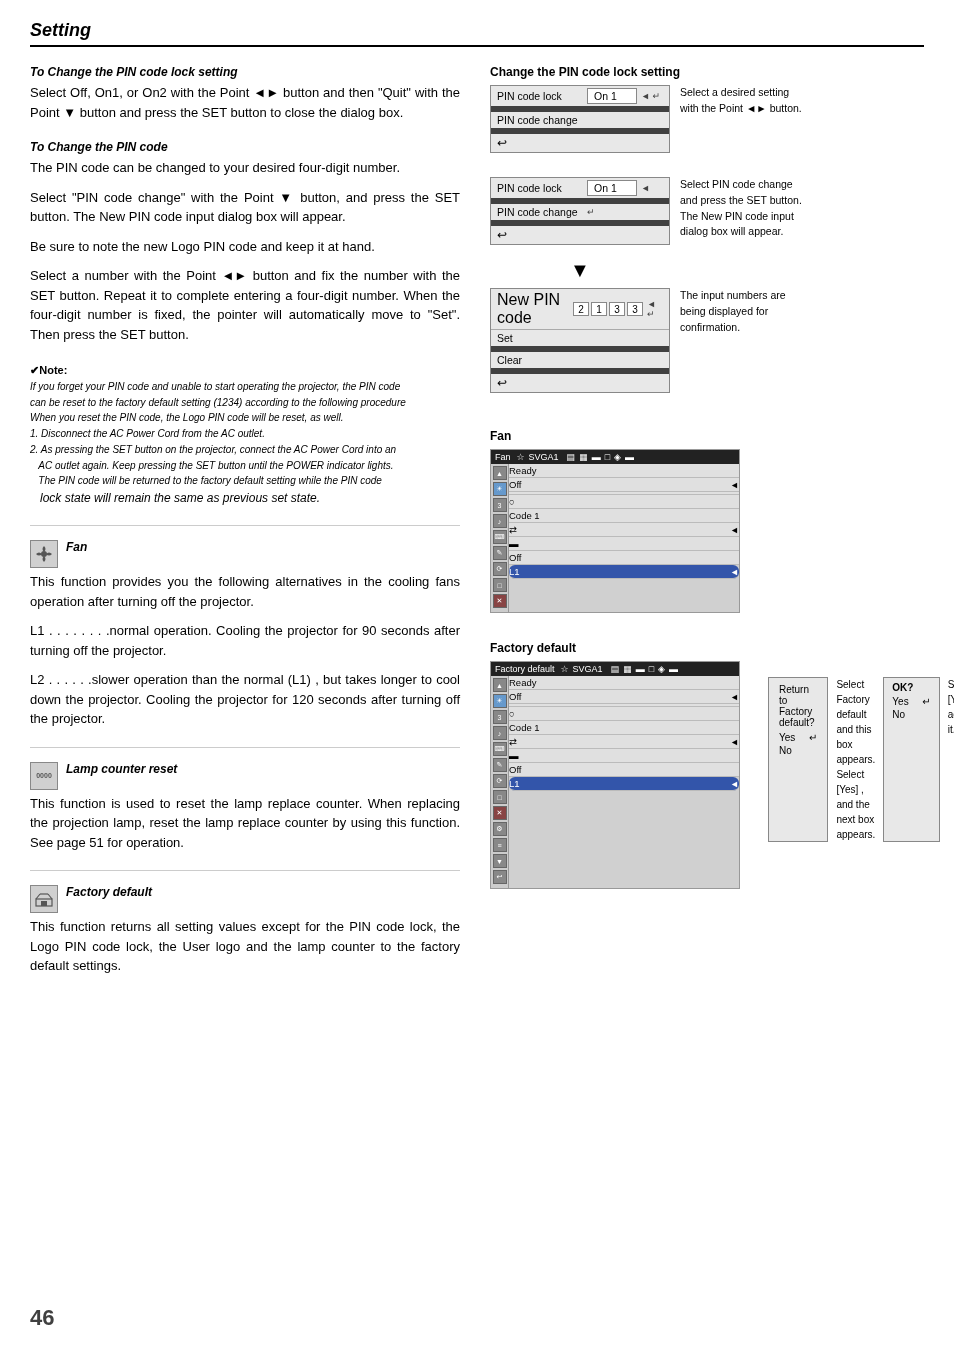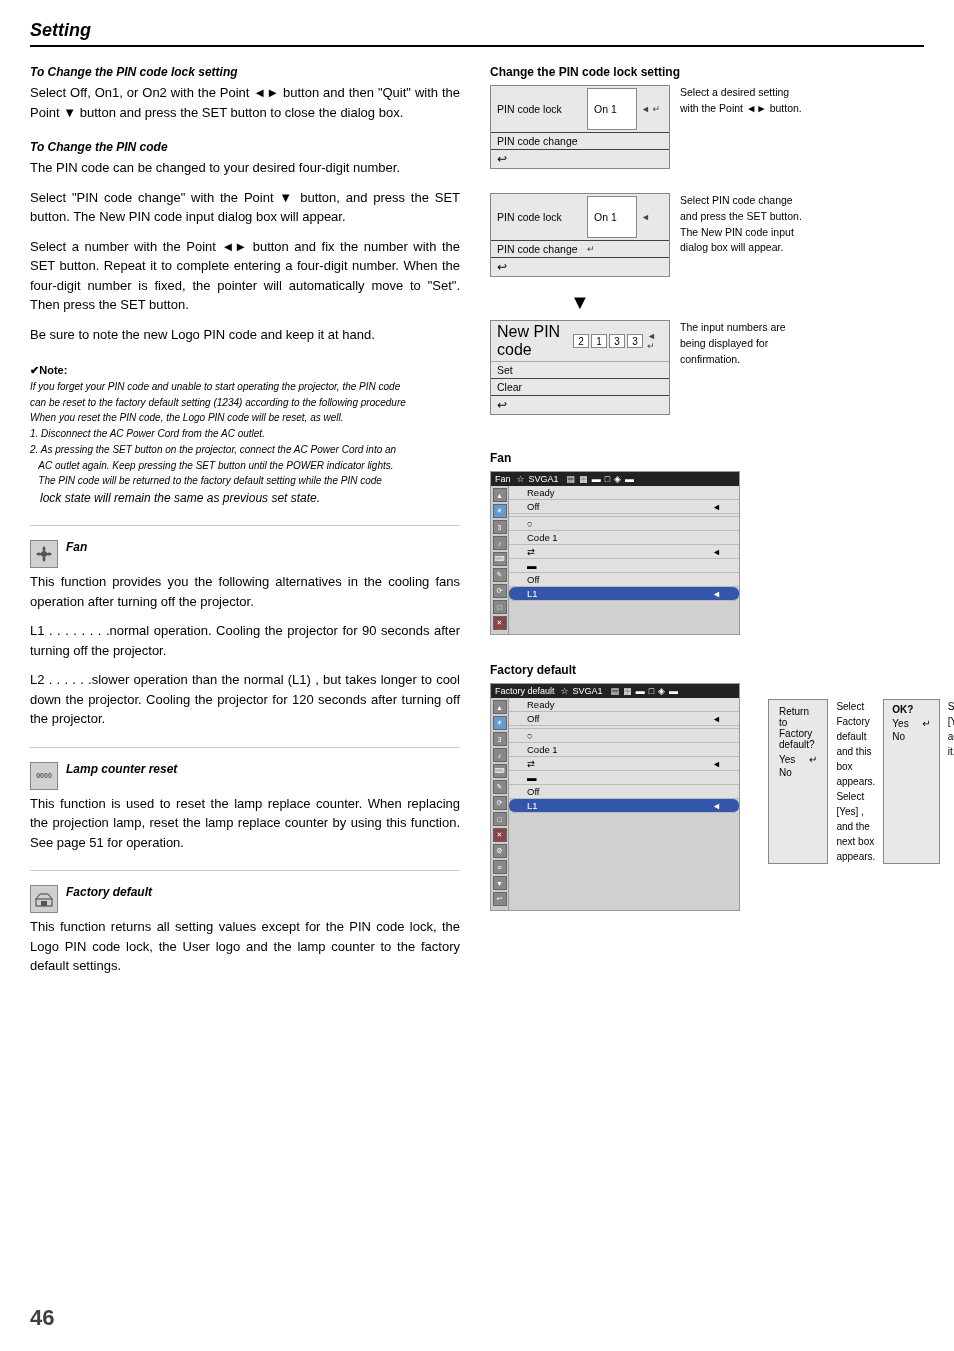--- a/index.html
+++ b/index.html
@@ -76,34 +76,34 @@
     .dialog-box {
       border: 1px solid #888;
       display: inline-block;
       background: #e8e8e8;
       font-size: 10.5px;
       margin-bottom: 6px;
     }
     .dialog-row {
       display: flex;
       align-items: center;
-      border-bottom: 1px solid #404040;
+      border-bottom: 6px solid #404040;
       padding: 2px 6px;
     }
     .dialog-row:last-child {
       border-bottom: none;
     }
     .dialog-label {
       width: 90px;
       font-size: 10.5px;
     }
     .dialog-value {
       background: #fff;
       border: 1px solid #888;
-      padding: 14px 6px;
+      padding: 1px 6px;
       font-size: 10.5px;
       min-width: 50px;
       margin-right: 4px;
     }
     .arrow-btns {
       font-size: 9px;
       color: #444;
     }
     .section-block {
       margin-bottom: 18px;
@@ -138,21 +138,21 @@
       background: #222;
       color: #fff;
       display: flex;
       align-items: center;
       padding: 2px 4px;
       font-size: 9px;
     }
     .menu-row {
       display: flex;
       align-items: center;
-      padding: 1px 18px;
+      padding: 1px 0;
       border-bottom: 1px solid #bbb;
       background: #e0e0e0;
     }
     .menu-row.active {
       background: #3355aa;
       color: #fff;
       border-radius: 6px;
     }
     .menu-row-label {
       flex: 1;
@@ -273,22 +273,22 @@
 
       <div class="section-block">
         <div class="section-heading">To Change the PIN code lock setting</div>
         <div class="section-text">Select Off, On1, or On2 with the Point ◄► button and then "Quit" with the Point ▼ button and press the SET button to close the dialog box.</div>
       </div>
 
       <div class="section-block">
         <div class="section-heading">To Change the PIN code</div>
         <div class="section-text">The PIN code can be changed to your desired four-digit number.</div>
         <div class="section-text">Select "PIN code change" with the Point ▼ button, and press the SET button.  The New PIN code input dialog box will appear.</div>
+        <div class="section-text">Be sure to note the new Logo PIN code and keep it at hand.</div>
         <div class="section-text">Select a number with the Point ◄► button and fix the number with the SET button. Repeat it to complete entering a four-digit number.  When the four-digit number is fixed, the pointer will automatically move to "Set".  Then press the SET button.</div>
-        <div class="section-text">Be sure to note the new Logo PIN code and keep it at hand.</div>
       </div>
 
       <div class="note-block">
         <span class="note-label checkmark">✔Note:</span><br>
         <span style="font-size:10px;">If you forget your PIN code and unable to start operating the projector, the PIN code</span><br>
         <span style="font-size:10px;">can be reset to the factory default setting (1234) according to the following procedure</span><br>
         <span style="font-size:10px;">When you reset the PIN code, the Logo PIN code will be reset, as well.</span><br>
         <span style="font-size:10px;">1. Disconnect the AC Power Cord from the AC outlet.</span><br>
         <span style="font-size:10px;">2. As pressing the SET button on the projector, connect the AC Power Cord into an</span><br>
         <span style="font-size:10px;">&nbsp;&nbsp;&nbsp;AC outlet again.  Keep pressing the SET button until the POWER indicator lights.</span><br>

